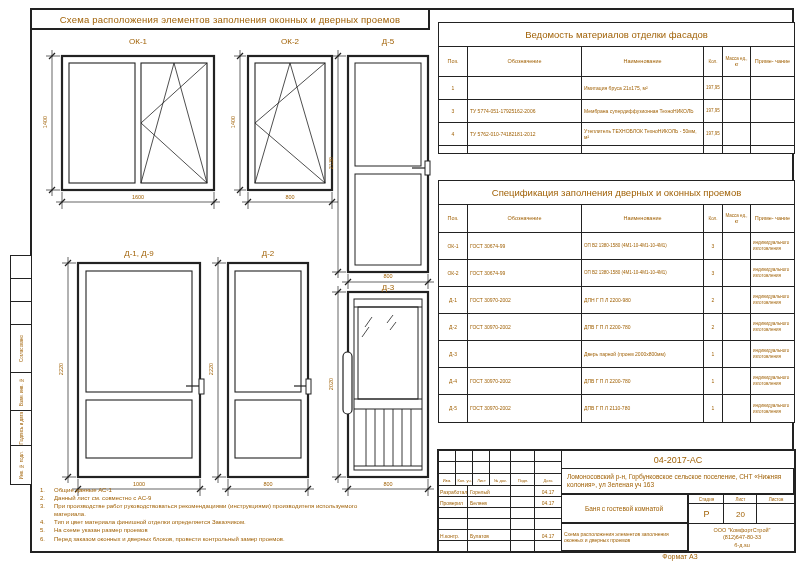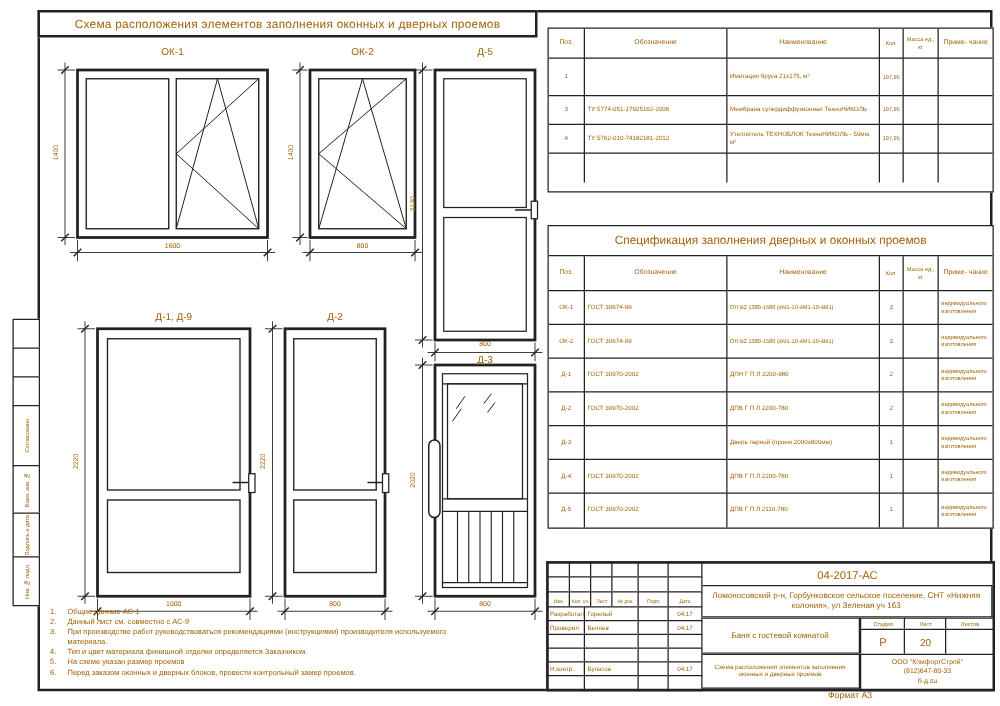--- a/index.html
+++ b/index.html
@@ -28,21 +28,21 @@
   
   .notes{position:absolute;font-size:6px;line-height:1.35;}
   .note-row{display:flex;}
   .note-num{width:14px;flex:none;}
   .note-text{max-width:326px;}
   
   .vcell{position:absolute;border:1px solid #222;display:flex;align-items:center;justify-content:center;background:#fff;}
   .vtext{writing-mode:vertical-rl;transform:rotate(180deg);font-size:4.5px;white-space:nowrap;}
   
   .tb{position:absolute;border:1px solid #222;overflow:hidden;background:#fff;
-      display:flex;align-items:center;justify-content:center;text-align:center;}
+      display:flex;align-items:center;justify-content:center;text-align:left;}
   .tb.lft{justify-content:flex-start;text-align:left;padding-left:2px;}
   .fmt{position:absolute;font-size:7px;text-align:center;}
 </style>
 </head>
 <body>
 
 <div id="sheet">
 
   <div class="abs frame" style="left:30px;top:8px;width:760px;height:541px;"></div>
 
@@ -218,20 +218,21 @@
   <div class="dim" style="left:348px;top:273px;width:80px;">800</div>
   <div class="dim dimv" style="left:311px;top:160px;width:40px;">2130</div>
   <div class="dim" style="left:78px;top:481px;width:122px;">1000</div>
   <div class="dim dimv" style="left:41px;top:366px;width:40px;">2220</div>
   <div class="dim" style="left:228px;top:481px;width:80px;">800</div>
   <div class="dim dimv" style="left:191px;top:366px;width:40px;">2220</div>
   <div class="dim" style="left:348px;top:481px;width:80px;">800</div>
   <div class="dim dimv" style="left:311px;top:381px;width:40px;">2020</div>
 
   <div class="gtable" style="left:438px;top:22px;width:355px;grid-template-columns:29px 114px 122px 19px 28px 1fr;grid-template-rows:24px 30px 23px 23px 23px 7px;">
+    <div class="t-title">Ведомость материалов отделки фасадов</div>
     <div class="cell hc">Поз.</div>
     <div class="cell hc">Обозначение</div>
     <div class="cell hc">Наименование</div>
     <div class="cell hc tiny">Кол.</div>
     <div class="cell hc tiny">Масса ед., кг</div>
     <div class="cell hc last">Приме- чание</div>
 
     <div class="cell cc">1</div>
     <div class="cell left"></div>
     <div class="cell left">Имитация бруса 21х175, м²</div>

